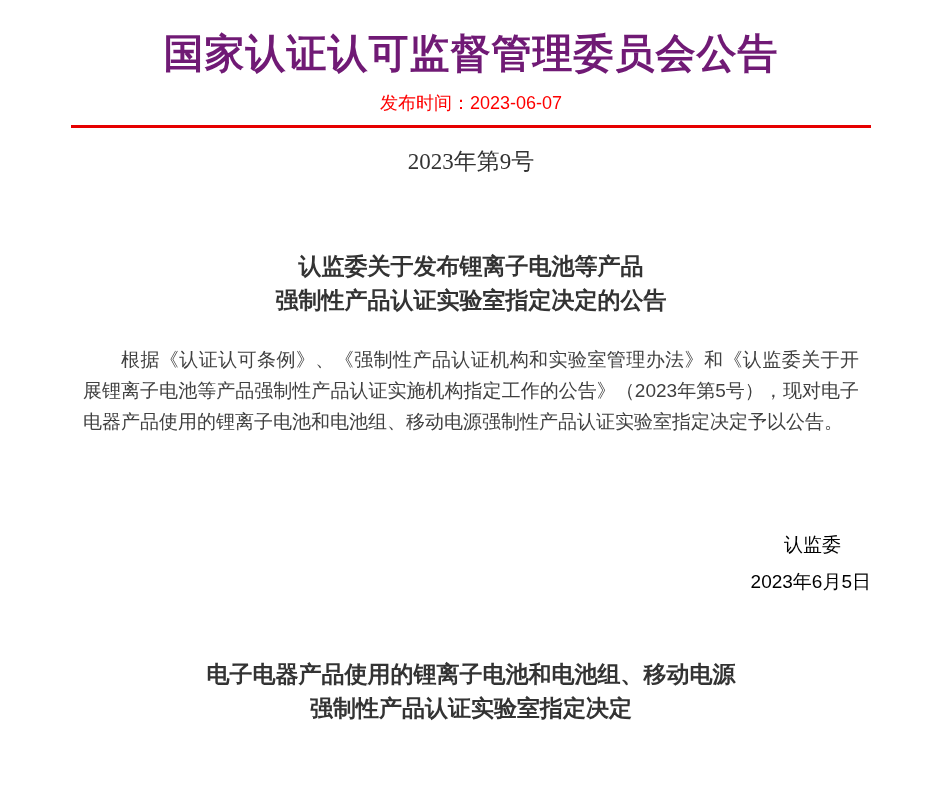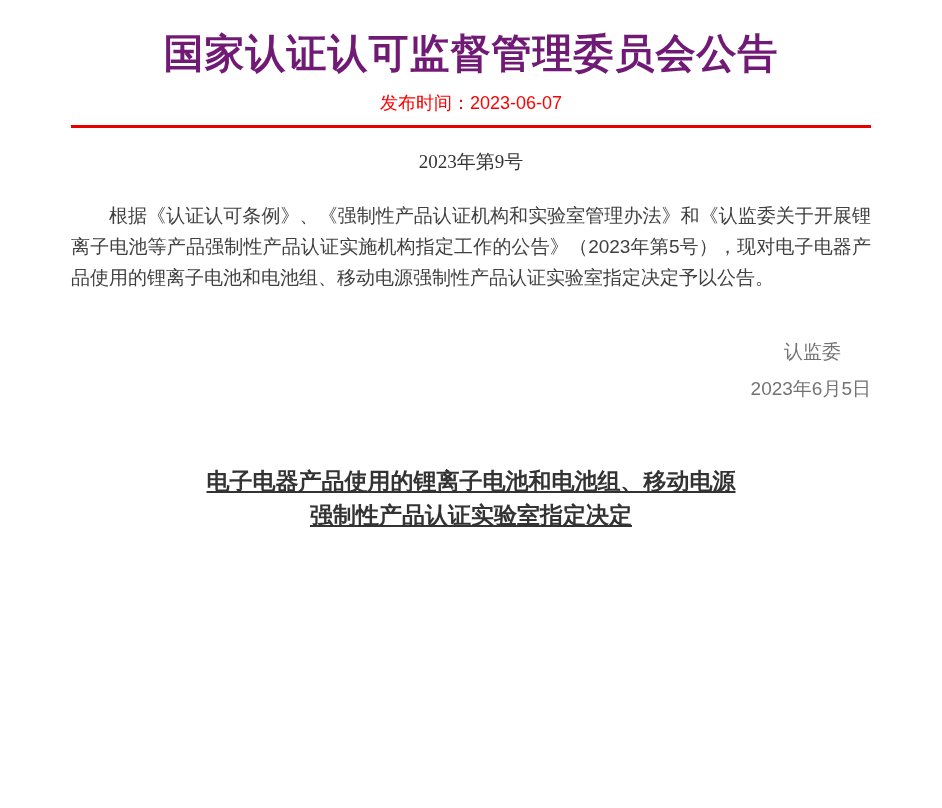--- a/index.html
+++ b/index.html
@@ -36,81 +36,84 @@
   .red-divider {
     margin-top: 13px;
     width: 800px;
     height: 3px;
     background: #e60000;
     border: none;
   }
   .issue-number {
     margin-top: 22px;
     text-align: center;
-    font-size: 19px;
+    font-size: 23px;
     line-height: 23px;
     color: #333333;
     font-family: "Liberation Serif", "DejaVu Serif", serif;
   }
   .doc-heading {
     margin: 0;
     text-align: center;
     font-size: 23px;
     line-height: 34px;
     font-weight: bold;
     color: #333333;
   }
   .announcement-heading {
     margin-top: 76px;
   }
   .body-text {
-    margin: 0;
+    margin: 12px;
     font-size: 19px;
     line-height: 31px;
     color: #404040;
     text-align: justify;
     text-indent: 2em;
   }
   .paragraph-1 {
     margin-top: 27px;
   }
   .signature-block {
-    margin-top: 43px;
+    margin-top: 92px;
     text-align: right;
     font-size: 19px;
-    color: #737373;
+    color: #000000;
   }
   .signature-name {
     line-height: 31px;
     padding-right: 30px;
   }
   .signature-date {
     line-height: 31px;
     margin-top: 6px;
     padding-right: 0px;
     font-family: "Liberation Sans", "DejaVu Sans", sans-serif;
   }
   .decision-heading {
     margin-top: 60px;
-    text-decoration: underline;
   }
 </style>
 </head>
 <body>
 
 <div class="page">
 
   <h1 class="main-title">国家认证认可监督管理委员会公告</h1>
 
   <div class="publish-time">发布时间：2023-06-07</div>
 
   <div class="red-divider"></div>
 
   <div class="issue-number">2023年第9号</div>
 
+  <h2 class="doc-heading announcement-heading">
+    <div>认监委关于发布锂离子电池等产品</div>
+    <div>强制性产品认证实验室指定决定的公告</div>
+  </h2>
 
   <p class="body-text paragraph-1">根据《认证认可条例》、《强制性产品认证机构和实验室管理办法》和《认监委关于开展锂离子电池等产品强制性产品认证实施机构指定工作的公告》（2023年第5号），现对电子电器产品使用的锂离子电池和电池组、移动电源强制性产品认证实验室指定决定予以公告。</p>
 
 
   <div class="signature-block">
     <div class="signature-name">认监委</div>
     <div class="signature-date">2023年6月5日</div>
   </div>
 
   <h2 class="doc-heading decision-heading">

